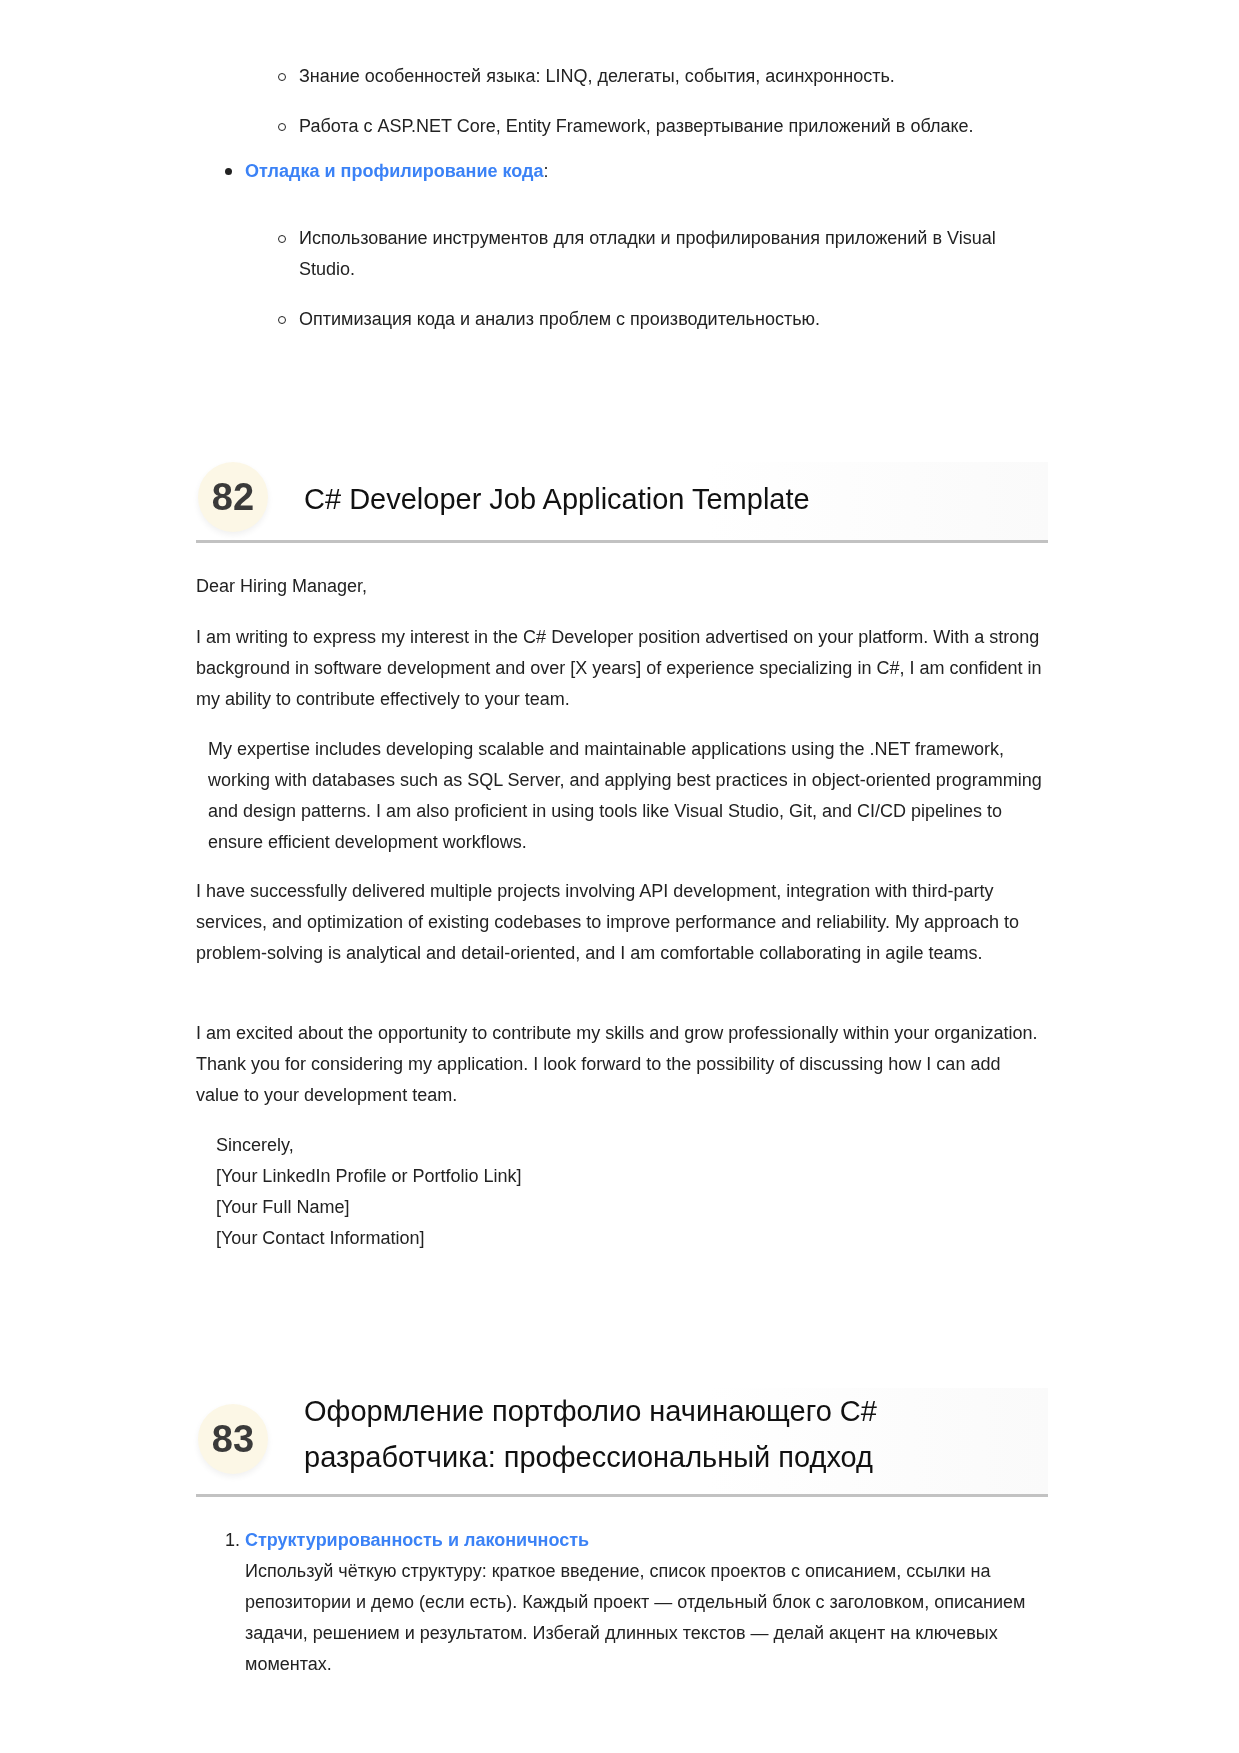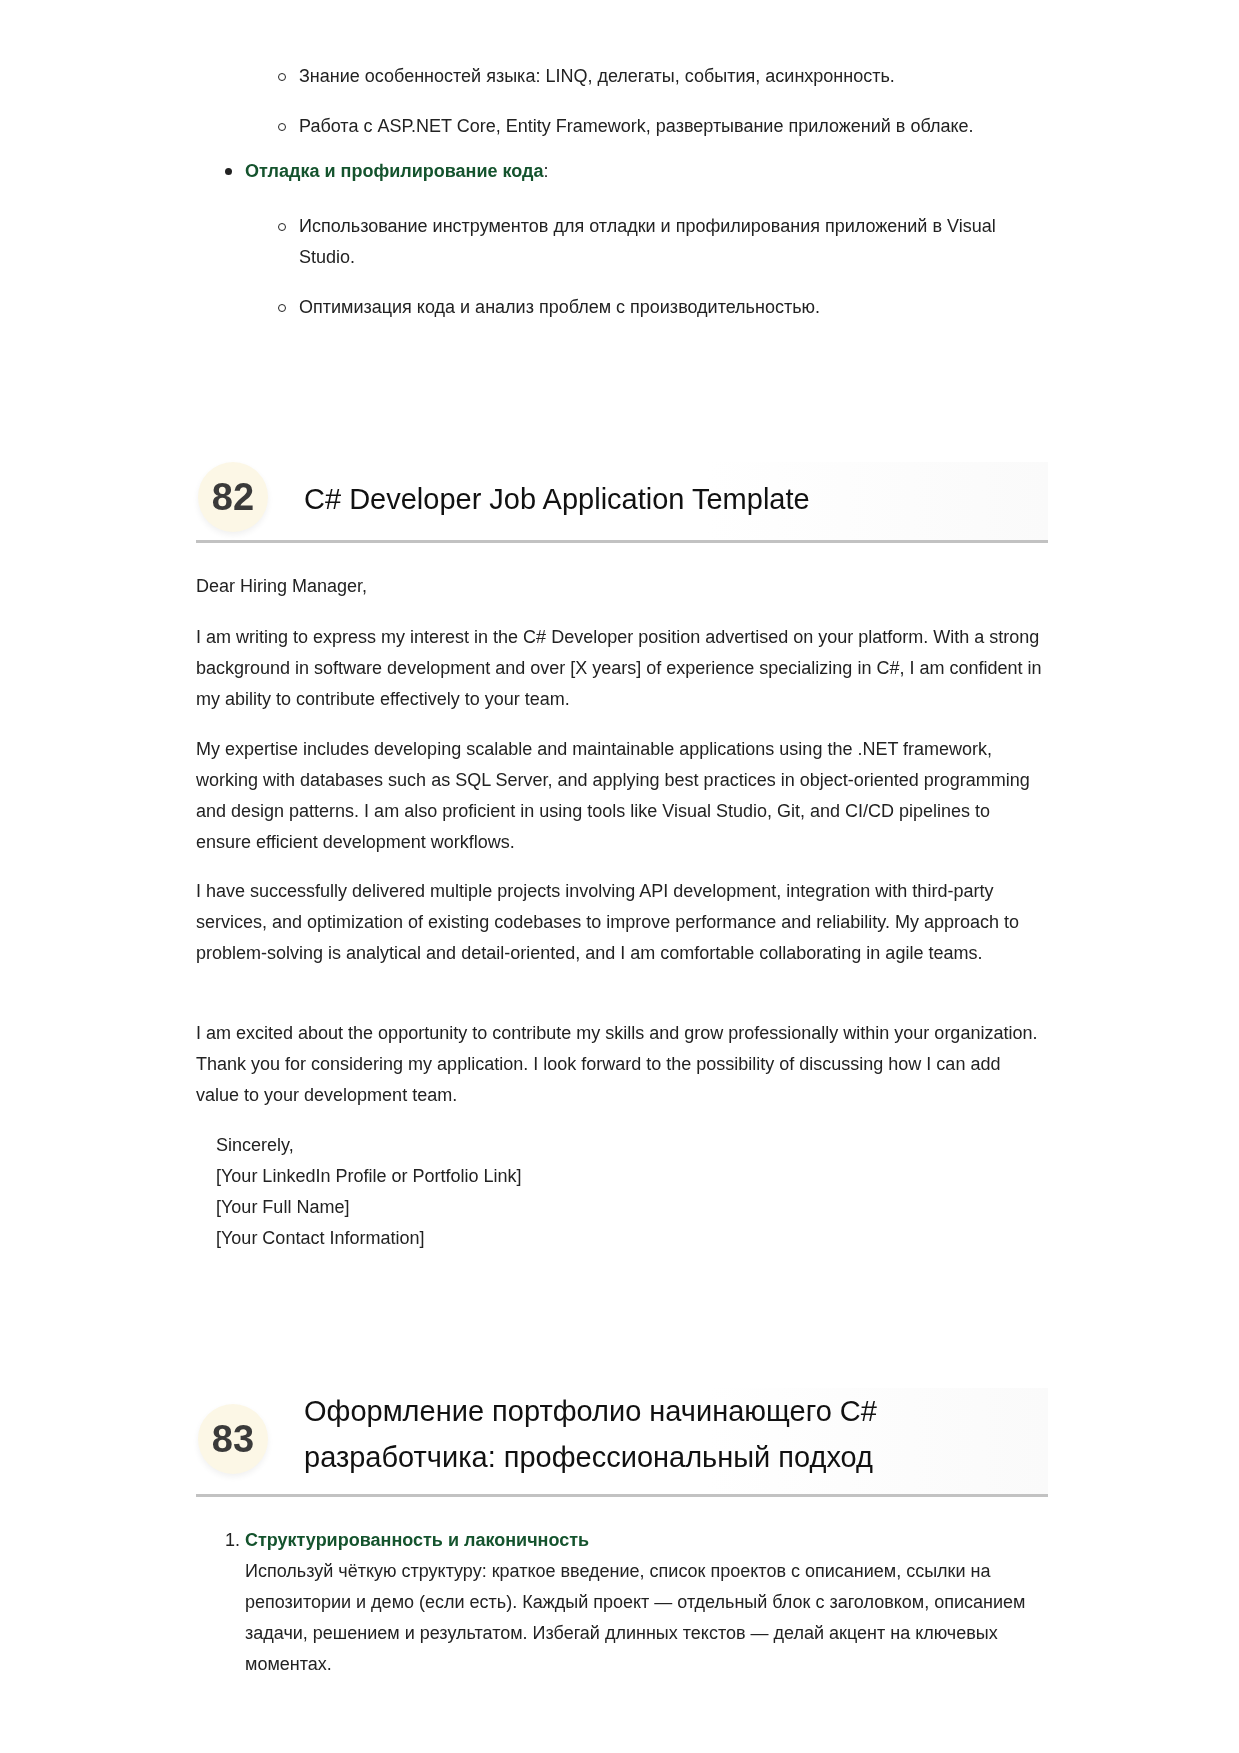--- a/index.html
+++ b/index.html
@@ -16,21 +16,21 @@
   }
   .li-sub .bullet-circle {
     position: absolute; left: 77px; top: 12px; width: 6px; height: 6px;
     border: 1.6px solid #222; border-radius: 50%;
   }
   .li-main { position: relative; padding-left: 49px; line-height: 31px; }
   .li-main .bullet-disc {
     position: absolute; left: 29px; top: 12px; width: 7px; height: 7px;
     background: #222; border-radius: 50%;
   }
-  .bold { font-weight: bold; color: #14532d; }
+  .bold { font-weight: bold; color: #3b82f6; }
 
   .section-head {
     position: absolute; left: 0; width: 852px;
     background: linear-gradient(to right, #ffffff 0%, #ffffff 60%, #fafafa 100%);
     border-bottom: 3px solid #c2c2c2;
   }
   .num-badge {
     position: absolute; left: 2px; width: 70px; height: 70px; border-radius: 50%;
     background: #fcf7e6;
     box-shadow: 0 3px 6px rgba(0,0,0,0.06);
@@ -61,39 +61,39 @@
       <span class="bullet-circle"></span>
       <span>Работа с ASP.NET Core, Entity Framework, развертывание приложений в облаке.</span>
     </li>
   </ul>
 
   <div class="li-main abs" style="top:156px;">
     <span class="bullet-disc"></span>
     <span class="bold">Отладка и профилирование кода</span><span>:</span>
   </div>
 
-  <ul class="sub abs" style="top:206px;">
+  <ul class="sub abs" style="top:218px;">
     <li class="li-sub" style="margin-bottom:19px; padding-right:0;">
       <span class="bullet-circle"></span>
       <span>Использование инструментов для отладки и профилирования приложений в Visual Studio.</span>
     </li>
     <li class="li-sub">
       <span class="bullet-circle"></span>
       <span>Оптимизация кода и анализ проблем с производительностью.</span>
     </li>
   </ul>
 
   <div class="section-head" style="top:462px; height:78px;">
     <div class="num-badge" style="top:0;">82</div>
     <div class="head-title" style="top:14px;">C# Developer Job Application Template</div>
   </div>
 
   <p class="body abs" style="top:571px;">Dear Hiring Manager,</p>
   <p class="body abs" style="top:622px;">I am writing to express my interest in the C# Developer position advertised on your platform. With a strong background in software development and over [X years] of experience specializing in C#, I am confident in my ability to contribute effectively to your team.</p>
-  <p class="body abs" style="top:734px;">My expertise includes developing scalable and maintainable applications using the .NET framework, working with databases such as SQL Server, and applying best practices in object-oriented programming and design patterns. I am also proficient in using tools like Visual Studio, Git, and CI/CD pipelines to ensure efficient development workflows.</p>
+  <p class="body abs" style="top:734px;margin-left:12px;">My expertise includes developing scalable and maintainable applications using the .NET framework, working with databases such as SQL Server, and applying best practices in object-oriented programming and design patterns. I am also proficient in using tools like Visual Studio, Git, and CI/CD pipelines to ensure efficient development workflows.</p>
   <p class="body abs" style="top:876px;">I have successfully delivered multiple projects involving API development, integration with third-party services, and optimization of existing codebases to improve performance and reliability. My approach to problem-solving is analytical and detail-oriented, and I am comfortable collaborating in agile teams.</p>
   <p class="body abs" style="top:1018px;">I am excited about the opportunity to contribute my skills and grow professionally within your organization. Thank you for considering my application. I look forward to the possibility of discussing how I can add value to your development team.</p>
 
   <div class="abs" style="top:1130px; line-height:31px;margin-left:20px;">
     <div>Sincerely,</div>
     <div>[Your LinkedIn Profile or Portfolio Link]</div>
     <div>[Your Full Name]</div>
     <div>[Your Contact Information]</div>
   </div>
 

